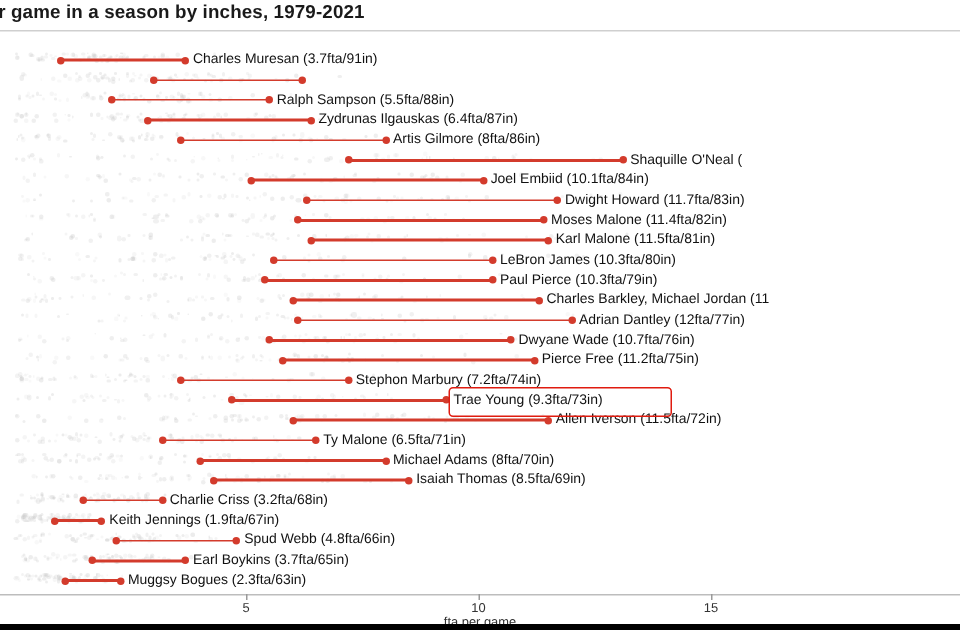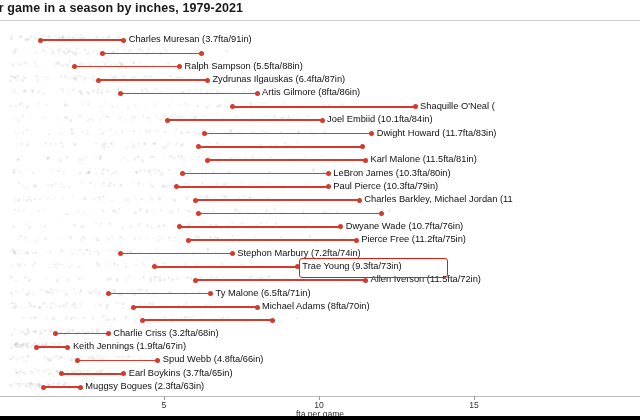--- a/index.html
+++ b/index.html
@@ -2097,20 +2097,21 @@
         <div class="row" style="top: 105.5px;">
           <div class="seg" style="left: 204.3px; width: 167.4px;"></div>
           <div class="dot" style="left: 201.8px;"></div>
           <div class="dot" style="left: 369.2px;"></div>
           <div class="lbl right" style="left: 376.7px;">Dwight Howard (11.7fta/83in)</div>
         </div>
         <div class="row" style="top: 118.8px;">
           <div class="seg" style="left: 198.1px; width: 164.3px;"></div>
           <div class="dot" style="left: 195.6px;"></div>
           <div class="dot" style="left: 359.9px;"></div>
+          <div class="lbl right" style="left: 367.4px;">Moses Malone (11.4fta/82in)</div>
         </div>
         <div class="row" style="top: 132.1px;">
           <div class="seg" style="left: 207.4px; width: 158.1px;"></div>
           <div class="dot" style="left: 204.9px;"></div>
           <div class="dot" style="left: 363px;"></div>
           <div class="lbl right" style="left: 370.5px;">Karl Malone (11.5fta/81in)</div>
         </div>
         <div class="row" style="top: 145.5px;">
           <div class="seg" style="left: 182.6px; width: 145.7px;"></div>
           <div class="dot" style="left: 180.1px;"></div>
@@ -2126,20 +2127,21 @@
         <div class="row" style="top: 172.2px;">
           <div class="seg" style="left: 195px; width: 164.3px;"></div>
           <div class="dot" style="left: 192.5px;"></div>
           <div class="dot" style="left: 356.8px;"></div>
           <div class="lbl right" style="left: 364.3px;">Charles Barkley, Michael Jordan (11 </div>
         </div>
         <div class="row" style="top: 185.5px;">
           <div class="seg" style="left: 198.1px; width: 182.9px;"></div>
           <div class="dot" style="left: 195.6px;"></div>
           <div class="dot" style="left: 378.5px;"></div>
+          <div class="lbl right" style="left: 386px;">Adrian Dantley (12fta/77in)</div>
         </div>
         <div class="row" style="top: 198.9px;">
           <div class="seg" style="left: 179.5px; width: 161.2px;"></div>
           <div class="dot" style="left: 177px;"></div>
           <div class="dot" style="left: 338.2px;"></div>
           <div class="lbl right" style="left: 345.7px;">Dwyane Wade (10.7fta/76in)</div>
         </div>
         <div class="row" style="top: 212.3px;">
           <div class="seg" style="left: 188.8px; width: 167.4px;"></div>
           <div class="dot" style="left: 186.3px;"></div>
@@ -2173,20 +2175,21 @@
         <div class="row" style="top: 279px;">
           <div class="seg" style="left: 133px; width: 124px;"></div>
           <div class="dot" style="left: 130.5px;"></div>
           <div class="dot" style="left: 254.5px;"></div>
           <div class="lbl right" style="left: 262px;">Michael Adams (8fta/70in)</div>
         </div>
         <div class="row" style="top: 292.3px;">
           <div class="seg" style="left: 142.3px; width: 130.2px;"></div>
           <div class="dot" style="left: 139.8px;"></div>
           <div class="dot" style="left: 270px;"></div>
+          <div class="lbl right" style="left: 277.5px;">Isaiah Thomas (8.5fta/69in)</div>
         </div>
         <div class="row" style="top: 305.7px;">
           <div class="seg" style="left: 55.5px; width: 52.7px;"></div>
           <div class="dot" style="left: 53px;"></div>
           <div class="dot" style="left: 105.7px;"></div>
           <div class="lbl right" style="left: 113.2px;">Charlie Criss (3.2fta/68in)</div>
         </div>
         <div class="row" style="top: 319.1px;">
           <div class="seg" style="left: 36.9px; width: 31px;"></div>
           <div class="dot" style="left: 34.4px;"></div>

